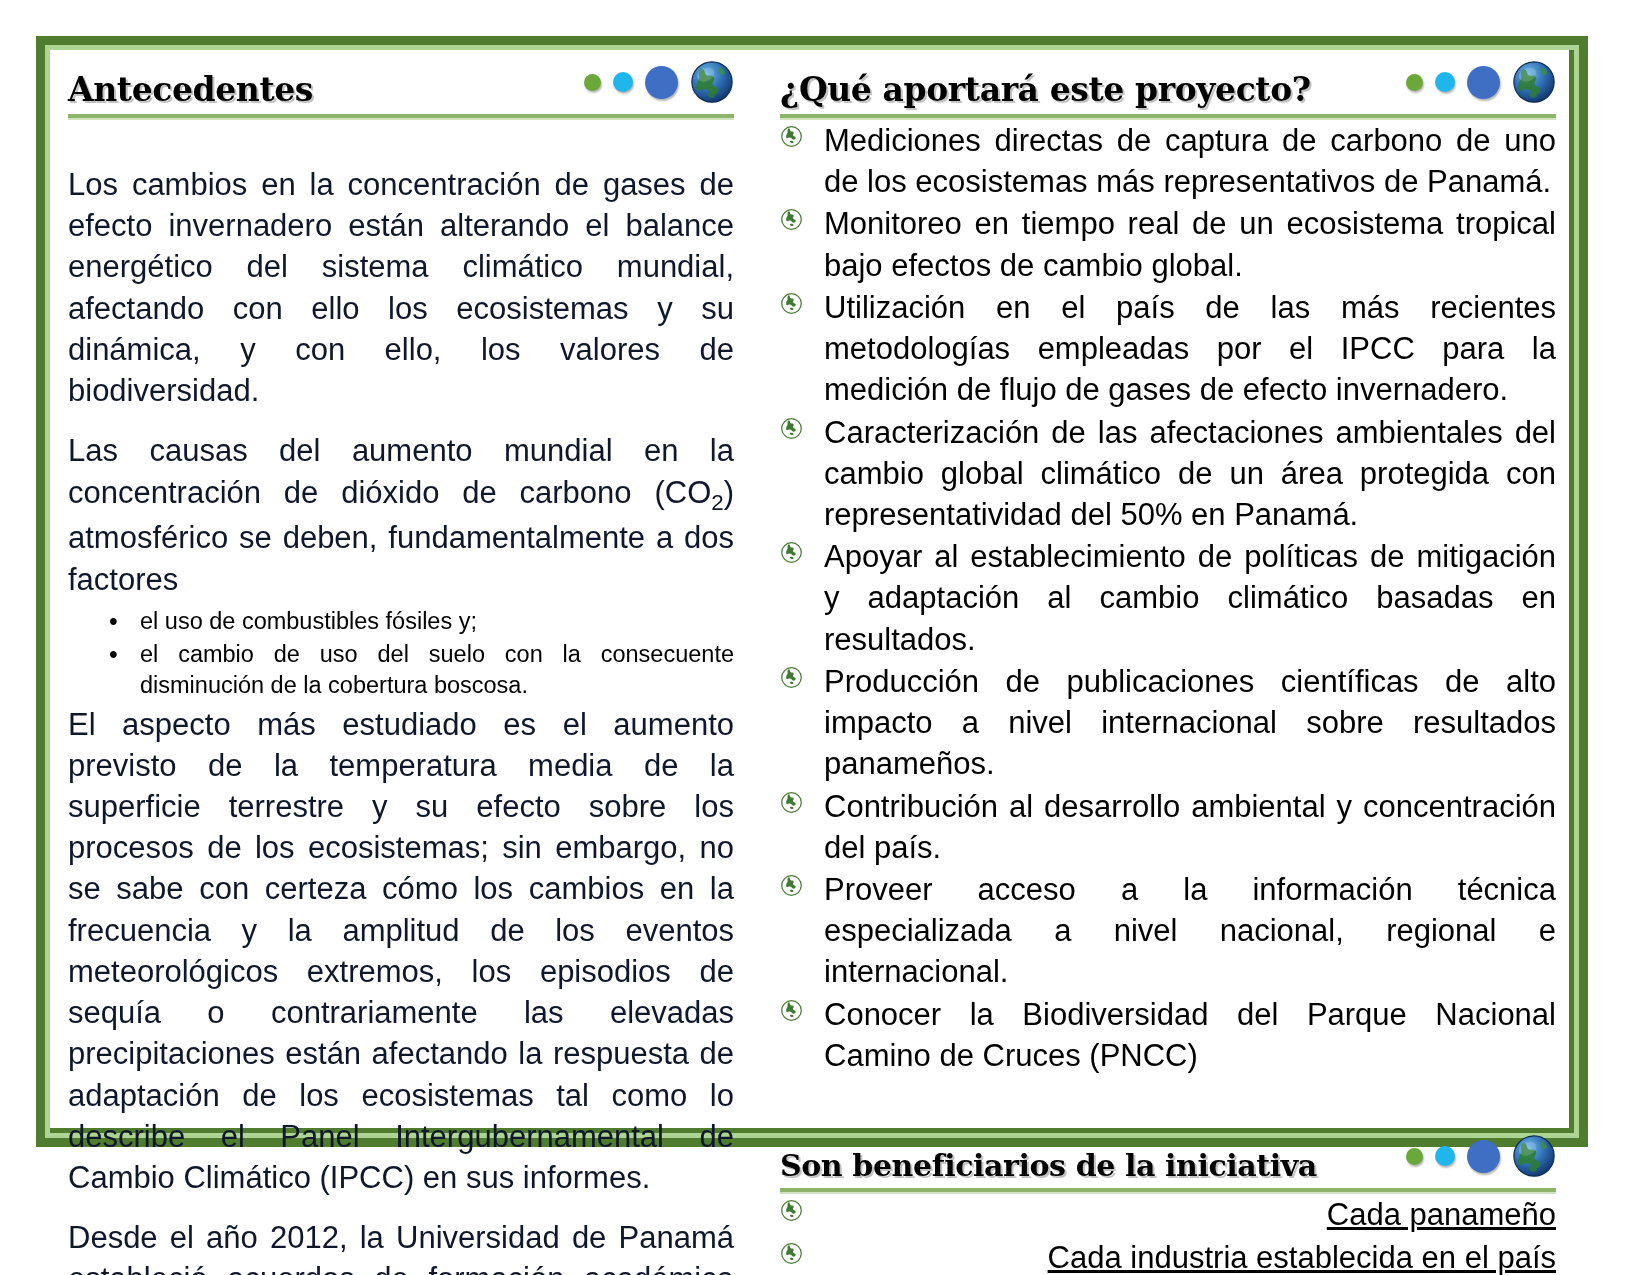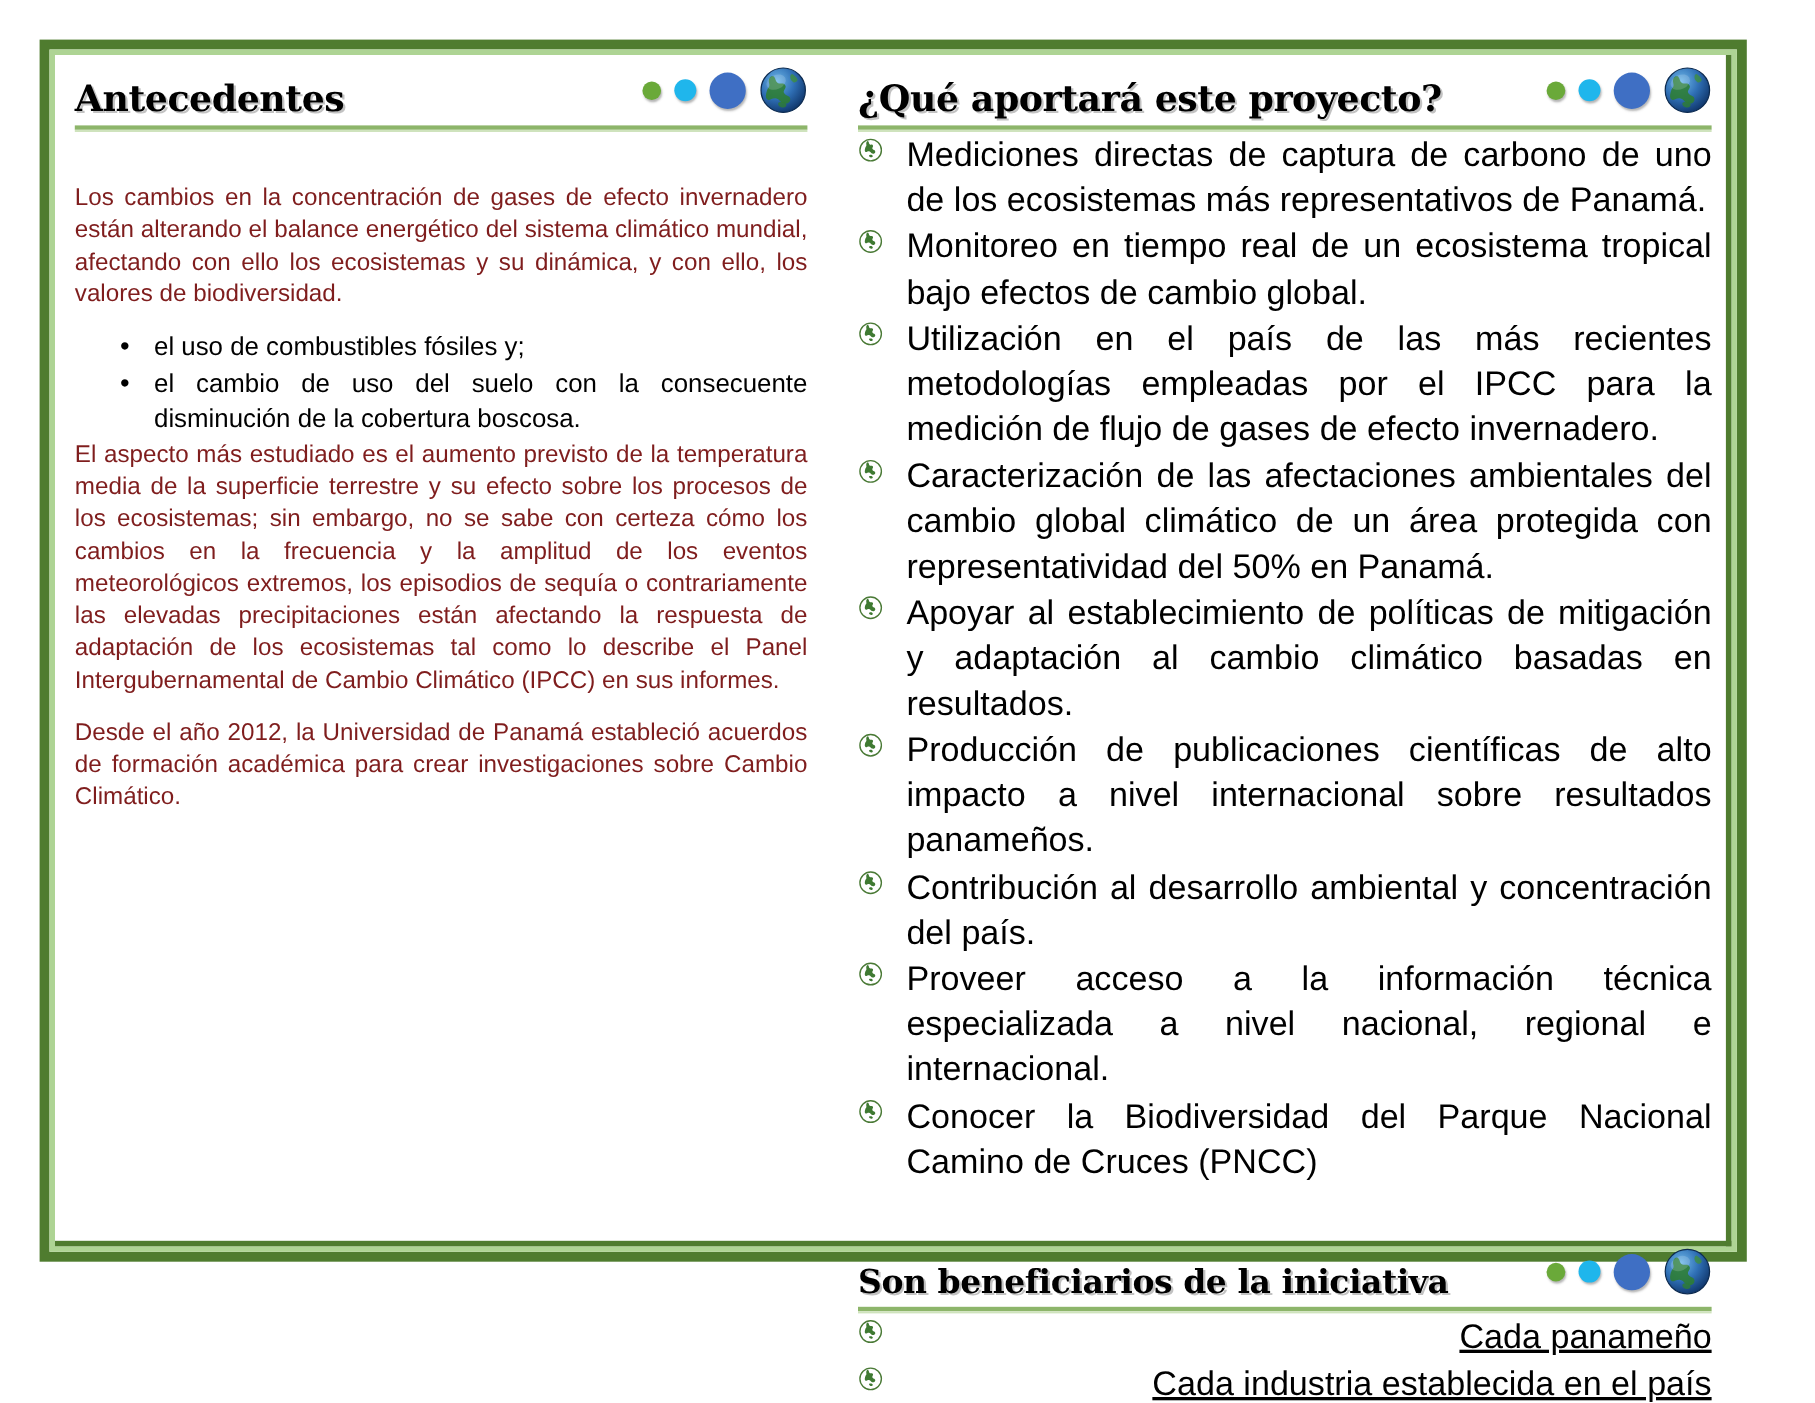--- a/index.html
+++ b/index.html
@@ -112,23 +112,23 @@
 
   .rule {
     height: 0;
     border-top: 4px solid #8db56a;
     border-bottom: 2px solid #cfe3bd;
     margin-top: 3px;
   }
 
   
   .body-text {
-    font-size: 22px;
+    font-size: 31px;
     line-height: 1.33;
-    color: #7f1d1d;
+    color: #0f172a;
     text-align: justify;
     margin: 0 0 19px 0;
     hyphens: none;
   }
   .body-text.tight { margin-bottom: 0; }
   .body-text.first { margin-top: 44px; }
   sub { font-size: 0.72em; }
 
   ul.plain-bullets {
     margin: 6px 0 2px 0;
@@ -216,20 +216,21 @@
             <path d="M20 36c3-1 6 0 7 2s-2 4-5 3-4-4-2-5z" fill="#2e7d32" opacity="0.8"></path>
             <circle cx="24" cy="24" r="22" fill="none" stroke="#0d2b50" stroke-width="1.2"></circle>
             <ellipse cx="17" cy="16" rx="10" ry="7" fill="#ffffff" opacity="0.16" transform="rotate(-25 17 16)"></ellipse>
           </svg>
         </div>
       </div>
       <div class="rule"></div>
 
       <p class="body-text first">Los cambios en la concentración de gases de efecto invernadero están alterando el balance energético del sistema climático mundial, afectando con ello los ecosistemas y su dinámica, y con ello, los valores de biodiversidad.</p>
 
+      <p class="body-text tight"><span>Las causas del aumento mundial en la concentración de dióxido de carbono (CO</span><sub>2</sub><span>) atmosférico se deben, fundamentalmente a dos factores</span></p>
 
       <ul class="plain-bullets">
         <li>el uso de combustibles fósiles y;</li>
         <li>el cambio de uso del suelo con la consecuente disminución de la cobertura boscosa.</li>
       </ul>
 
       <p class="body-text">El aspecto más estudiado es el aumento previsto de la temperatura media de la superficie terrestre y su efecto sobre los procesos de los ecosistemas; sin embargo, no se sabe con certeza cómo los cambios en la frecuencia y la amplitud de los eventos meteorológicos extremos, los episodios de sequía o contrariamente las elevadas precipitaciones están afectando la respuesta de adaptación de los ecosistemas tal como lo describe el Panel Intergubernamental de Cambio Climático (IPCC) en sus informes.</p>
 
       <p class="body-text">Desde el año 2012, la Universidad de Panamá estableció acuerdos de formación académica para crear investigaciones sobre Cambio Climático.</p>
     </div>

